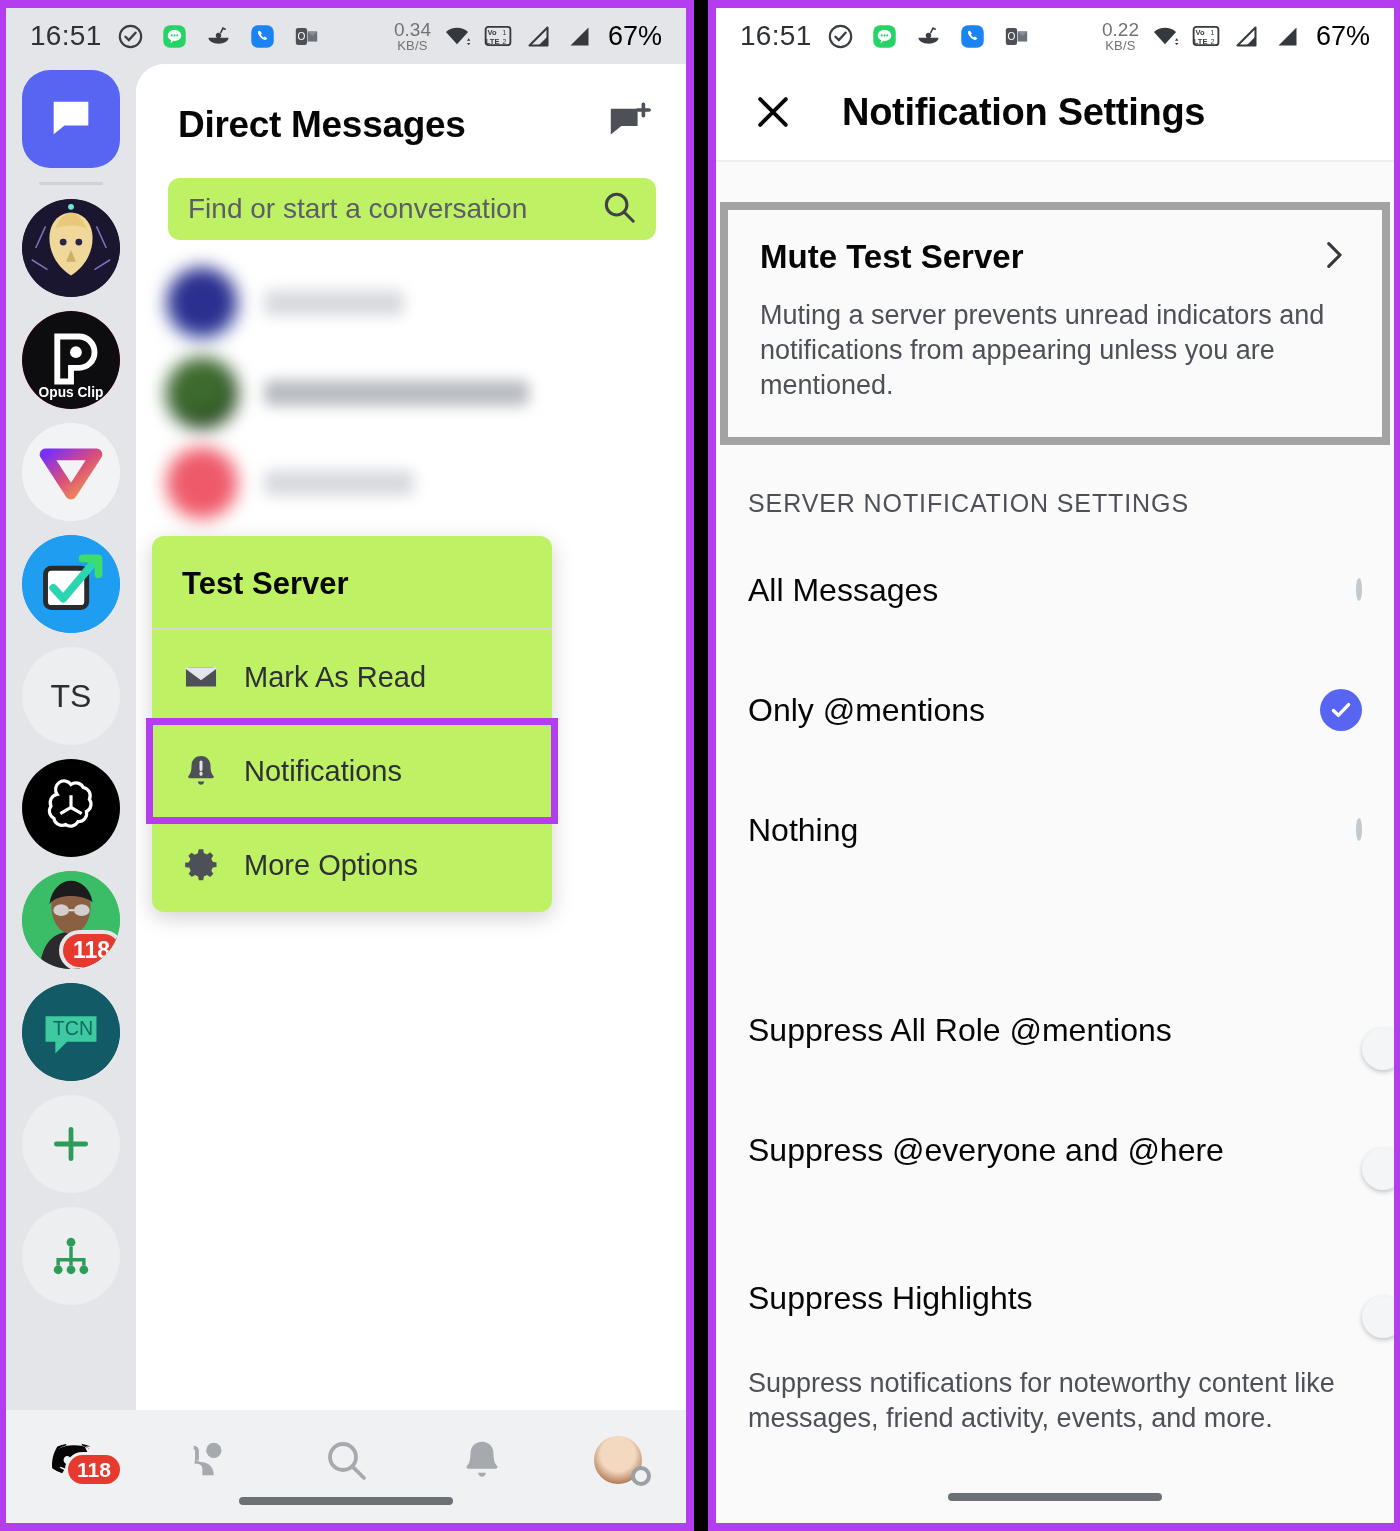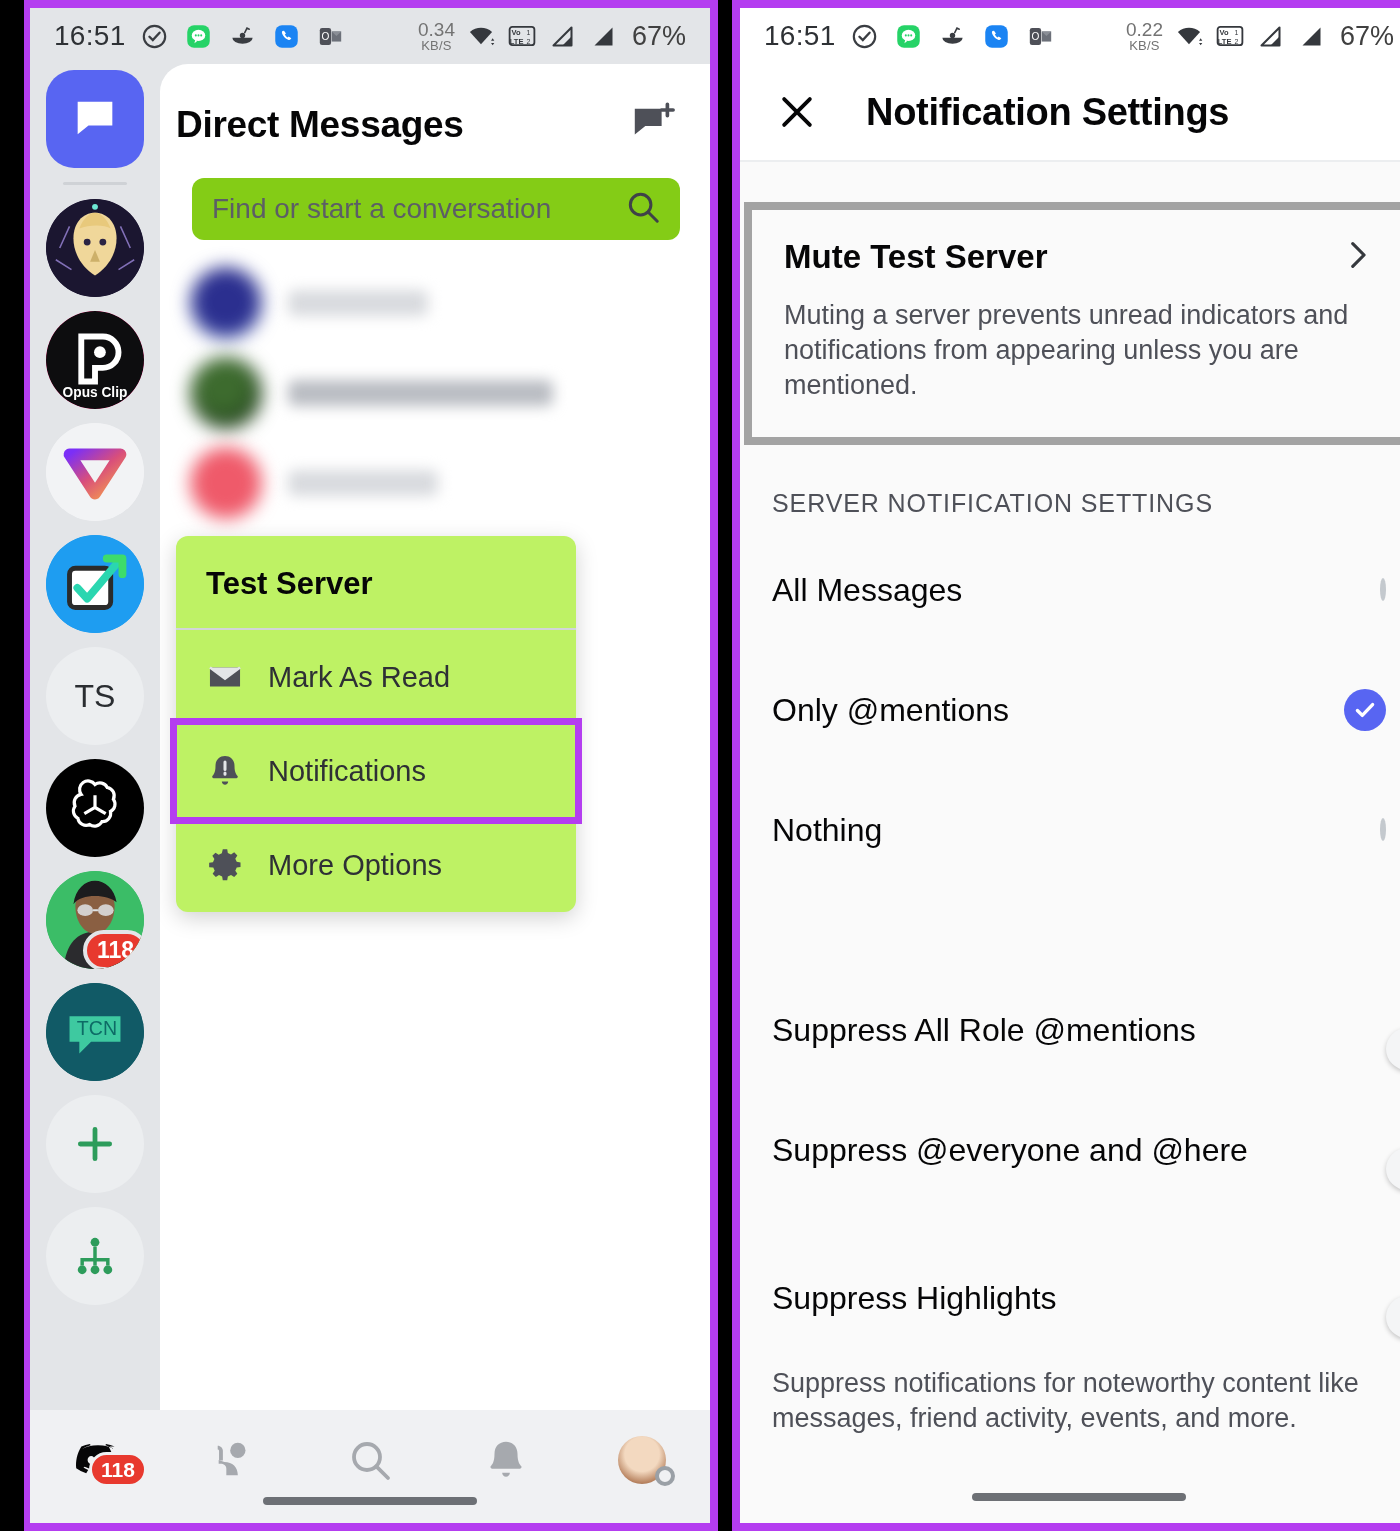--- a/index.html
+++ b/index.html
@@ -10,41 +10,40 @@
     overflow: hidden;
   }
   .stage { position: relative; width: 1400px; height: 1531px; background:#000; }
 
   
   .panel-frame {
     position: absolute; top: 0; height: 1531px;
     border: 8px solid #b43df0;
     background: #fff;
     overflow: hidden;
-    margin-left: 24px;
   }
   #left-frame  { left: 0px;   width: 694px; border-left-width: 6px; }
   #right-frame { left: 708px; width: 692px; border-right-width: 6px; }
 
   .panel-inner { position: relative; width: 100%; height: 100%; overflow: hidden; }
 
   
   .statusbar {
     height: 56px; display: flex; align-items: center;
     padding: 0 24px; font-size: 27px; color: #35383d;
   }
   .sb-left { display: flex; align-items: center; gap: 14px; }
   .sb-right { margin-left: auto; display: flex; align-items: center; gap: 11px; }
   .sb-time { font-size: 28px; letter-spacing: .3px; color:#2e3135; }
   .sb-ico { width: 30px; height: 30px; display: inline-flex; align-items: center; justify-content: center; }
   .sb-ico svg { display:block; }
   .netspeed { text-align: center; line-height: 1; color:#737373; }
   .netspeed .n { font-size: 19px; display: block; }
   .netspeed .u { font-size: 13px; display: block; letter-spacing: .2px; }
-  .batt { font-size: 27px; color:#404040; margin-left: 2px;}
+  .batt { font-size: 27px; color:#000000; margin-left: 2px;}
 
   
   #left-frame .panel-inner { background: #e3e5e8; }
 
   .servers-rail {
     position: absolute; left: 0; top: 56px; width: 130px; bottom: 113px;
     background: #e3e5e8;
     display: flex; flex-direction: column; align-items: center;
     padding-top: 6px; gap: 14px;
   }
@@ -72,27 +71,27 @@
     border: 4px solid #e3e5e8;
   }
 
   .dm-card {
     position: absolute; left: 130px; top: 56px; right: 0; bottom: 113px;
     background: #fff; border-top-left-radius: 28px;
     overflow: hidden;
   }
   .dm-head {
     display: flex; align-items: center;
-    padding: 36px 34px 0 16px;
+    padding: 36px 34px 0 42px;
   }
   .dm-title { font-size: 37px; font-weight: bold; color: #060607; letter-spacing: -.3px; }
   .dm-newmsg { margin-left: auto; }
 
   .dm-search {
-    margin: 28px 30px 0 32px; height: 62px; background: #84cc16;
+    margin: 28px 30px 0 32px; height: 62px; background: #bef264;
     border-radius: 12px; display: flex; align-items: center;
     padding: 0 18px 0 20px;
   }
   .dm-search .ph { font-size: 28px; color: #5c5e66; flex: 1; }
 
   .dm-list { margin-top: 18px; }
   .dm-row { display: flex; align-items: center; padding: 12px 30px; height: 90px; }
   .dm-av { width: 72px; height: 72px; border-radius: 50%; flex: none; filter: blur(9px); }
   .dm-av.a { background: radial-gradient(circle at 50% 45%, #2b2f8f 0 55%, #6b8fd6 85%, #d9a2b2 100%); }
   .dm-av.b { background: radial-gradient(circle at 45% 40%, #3d6b2e 0 40%, #1d3b1a 70%, #e0c06a 100%); }

